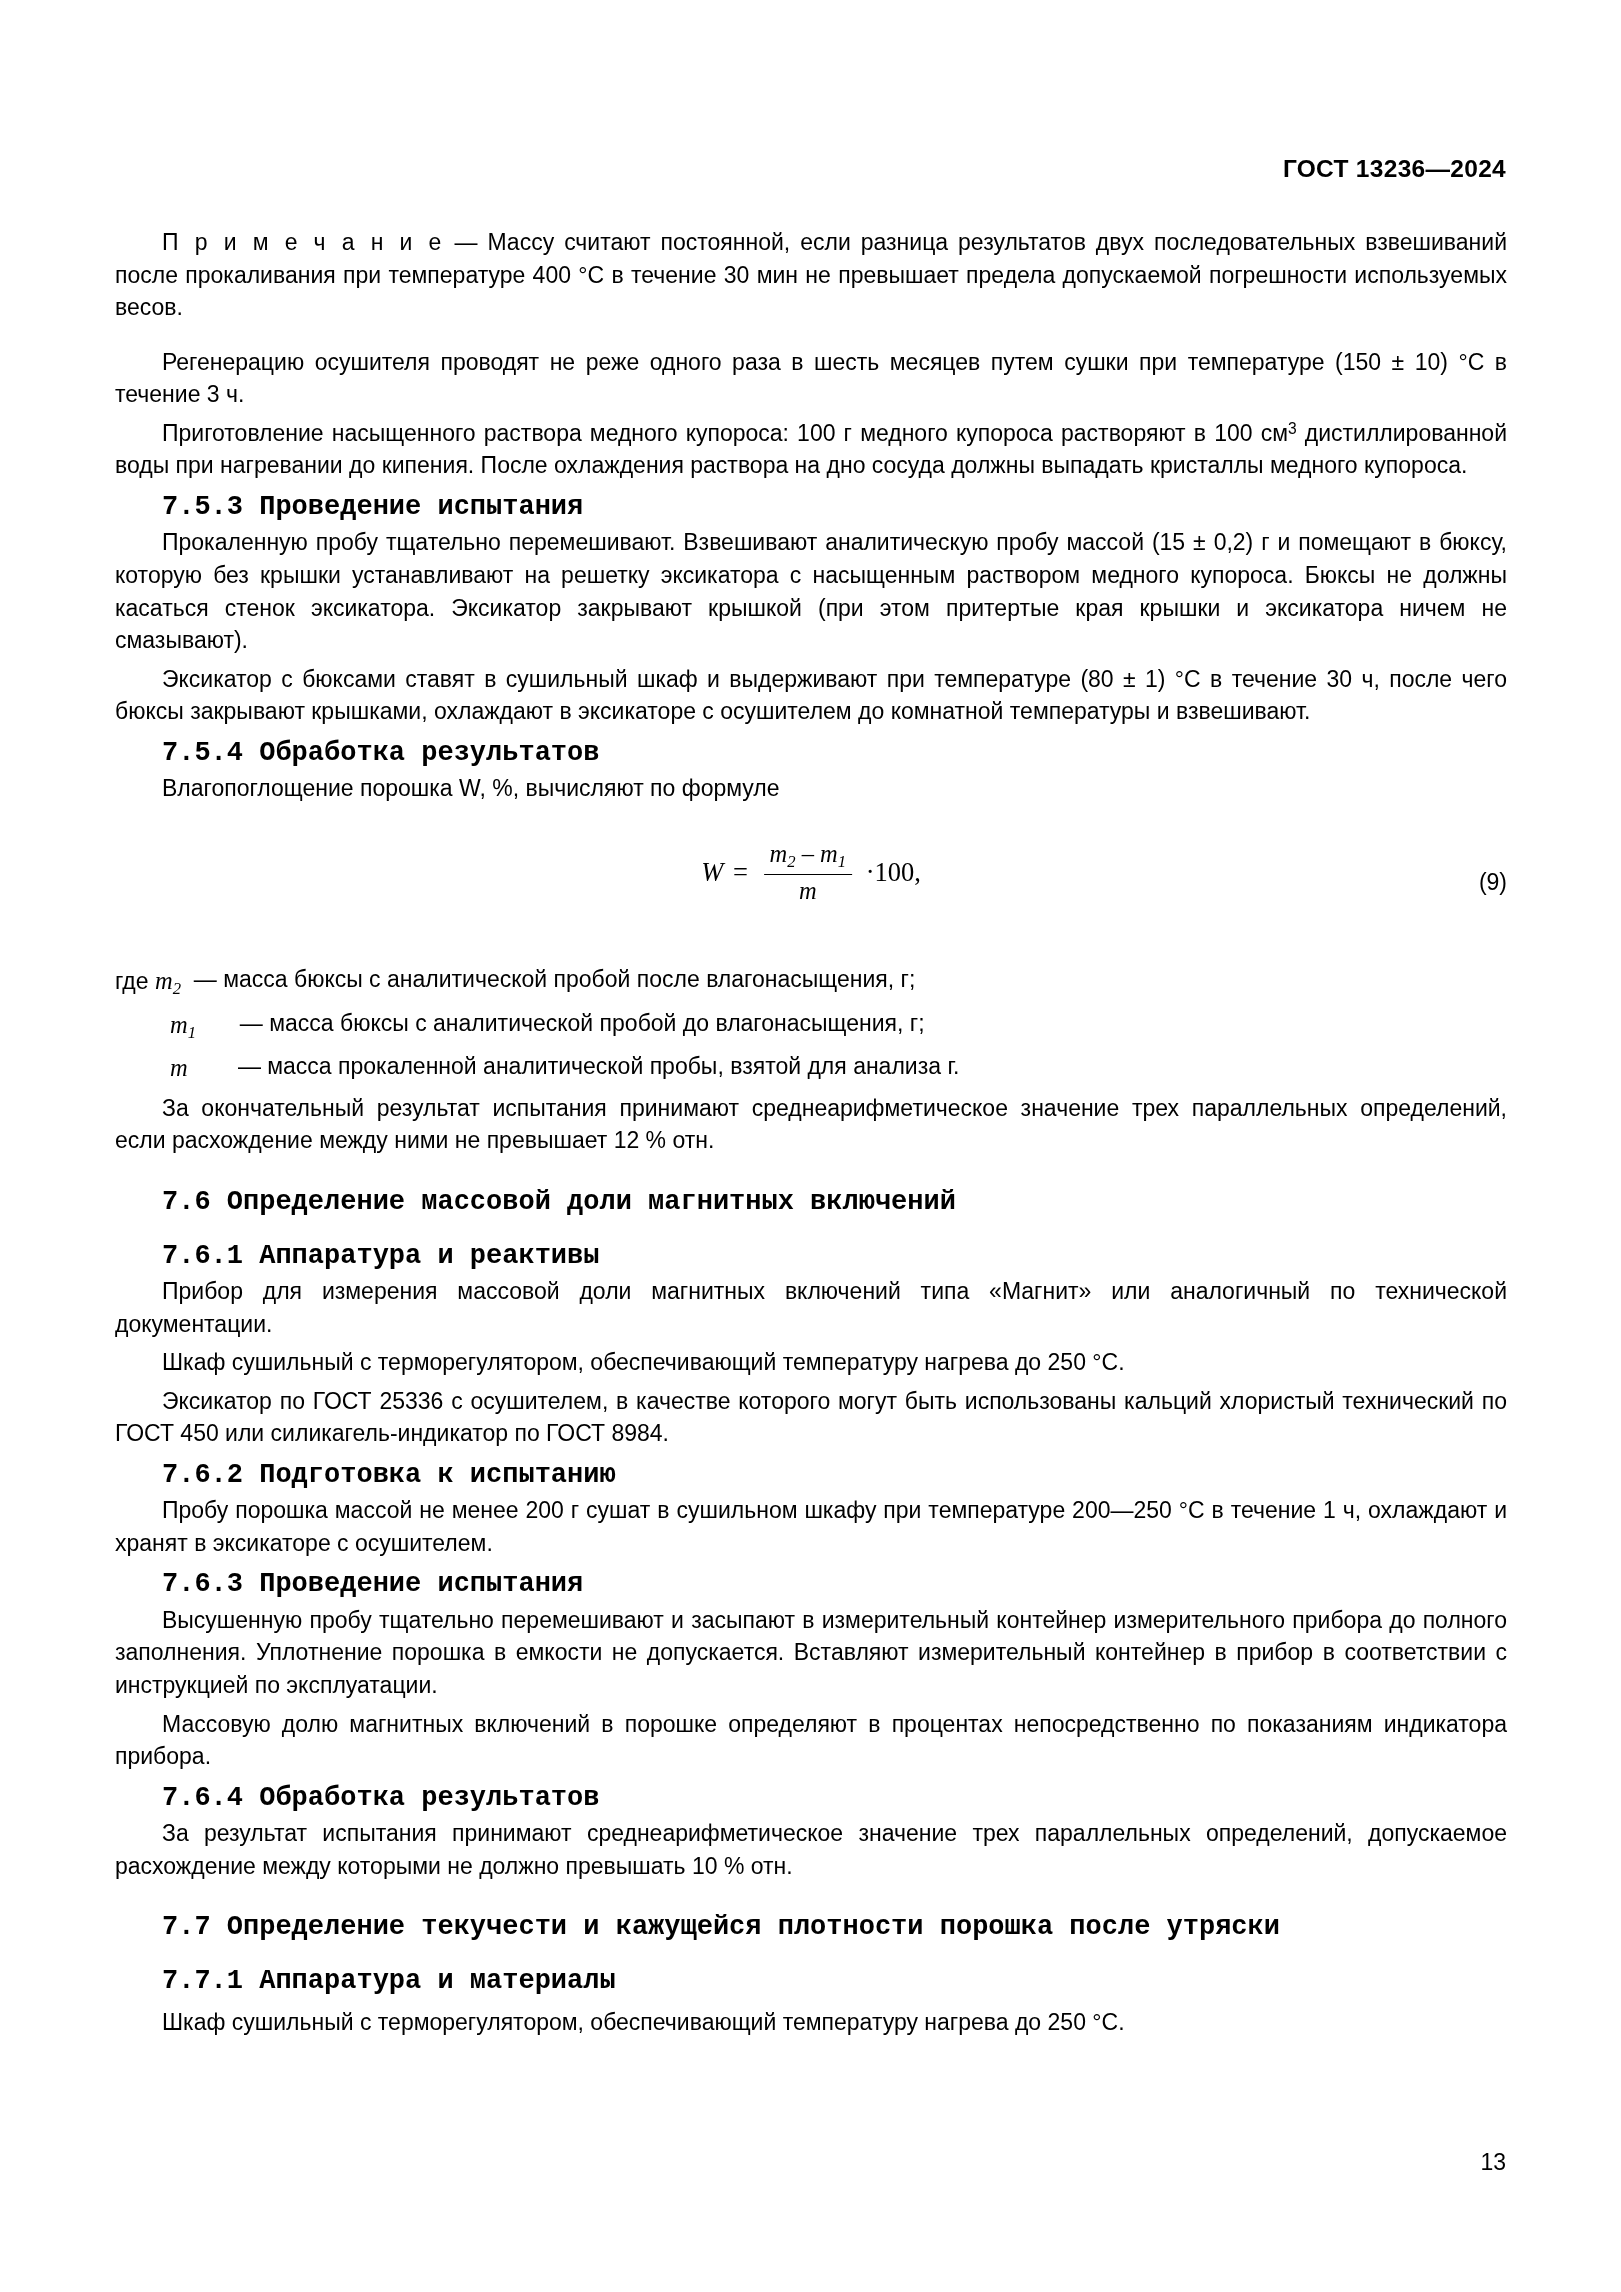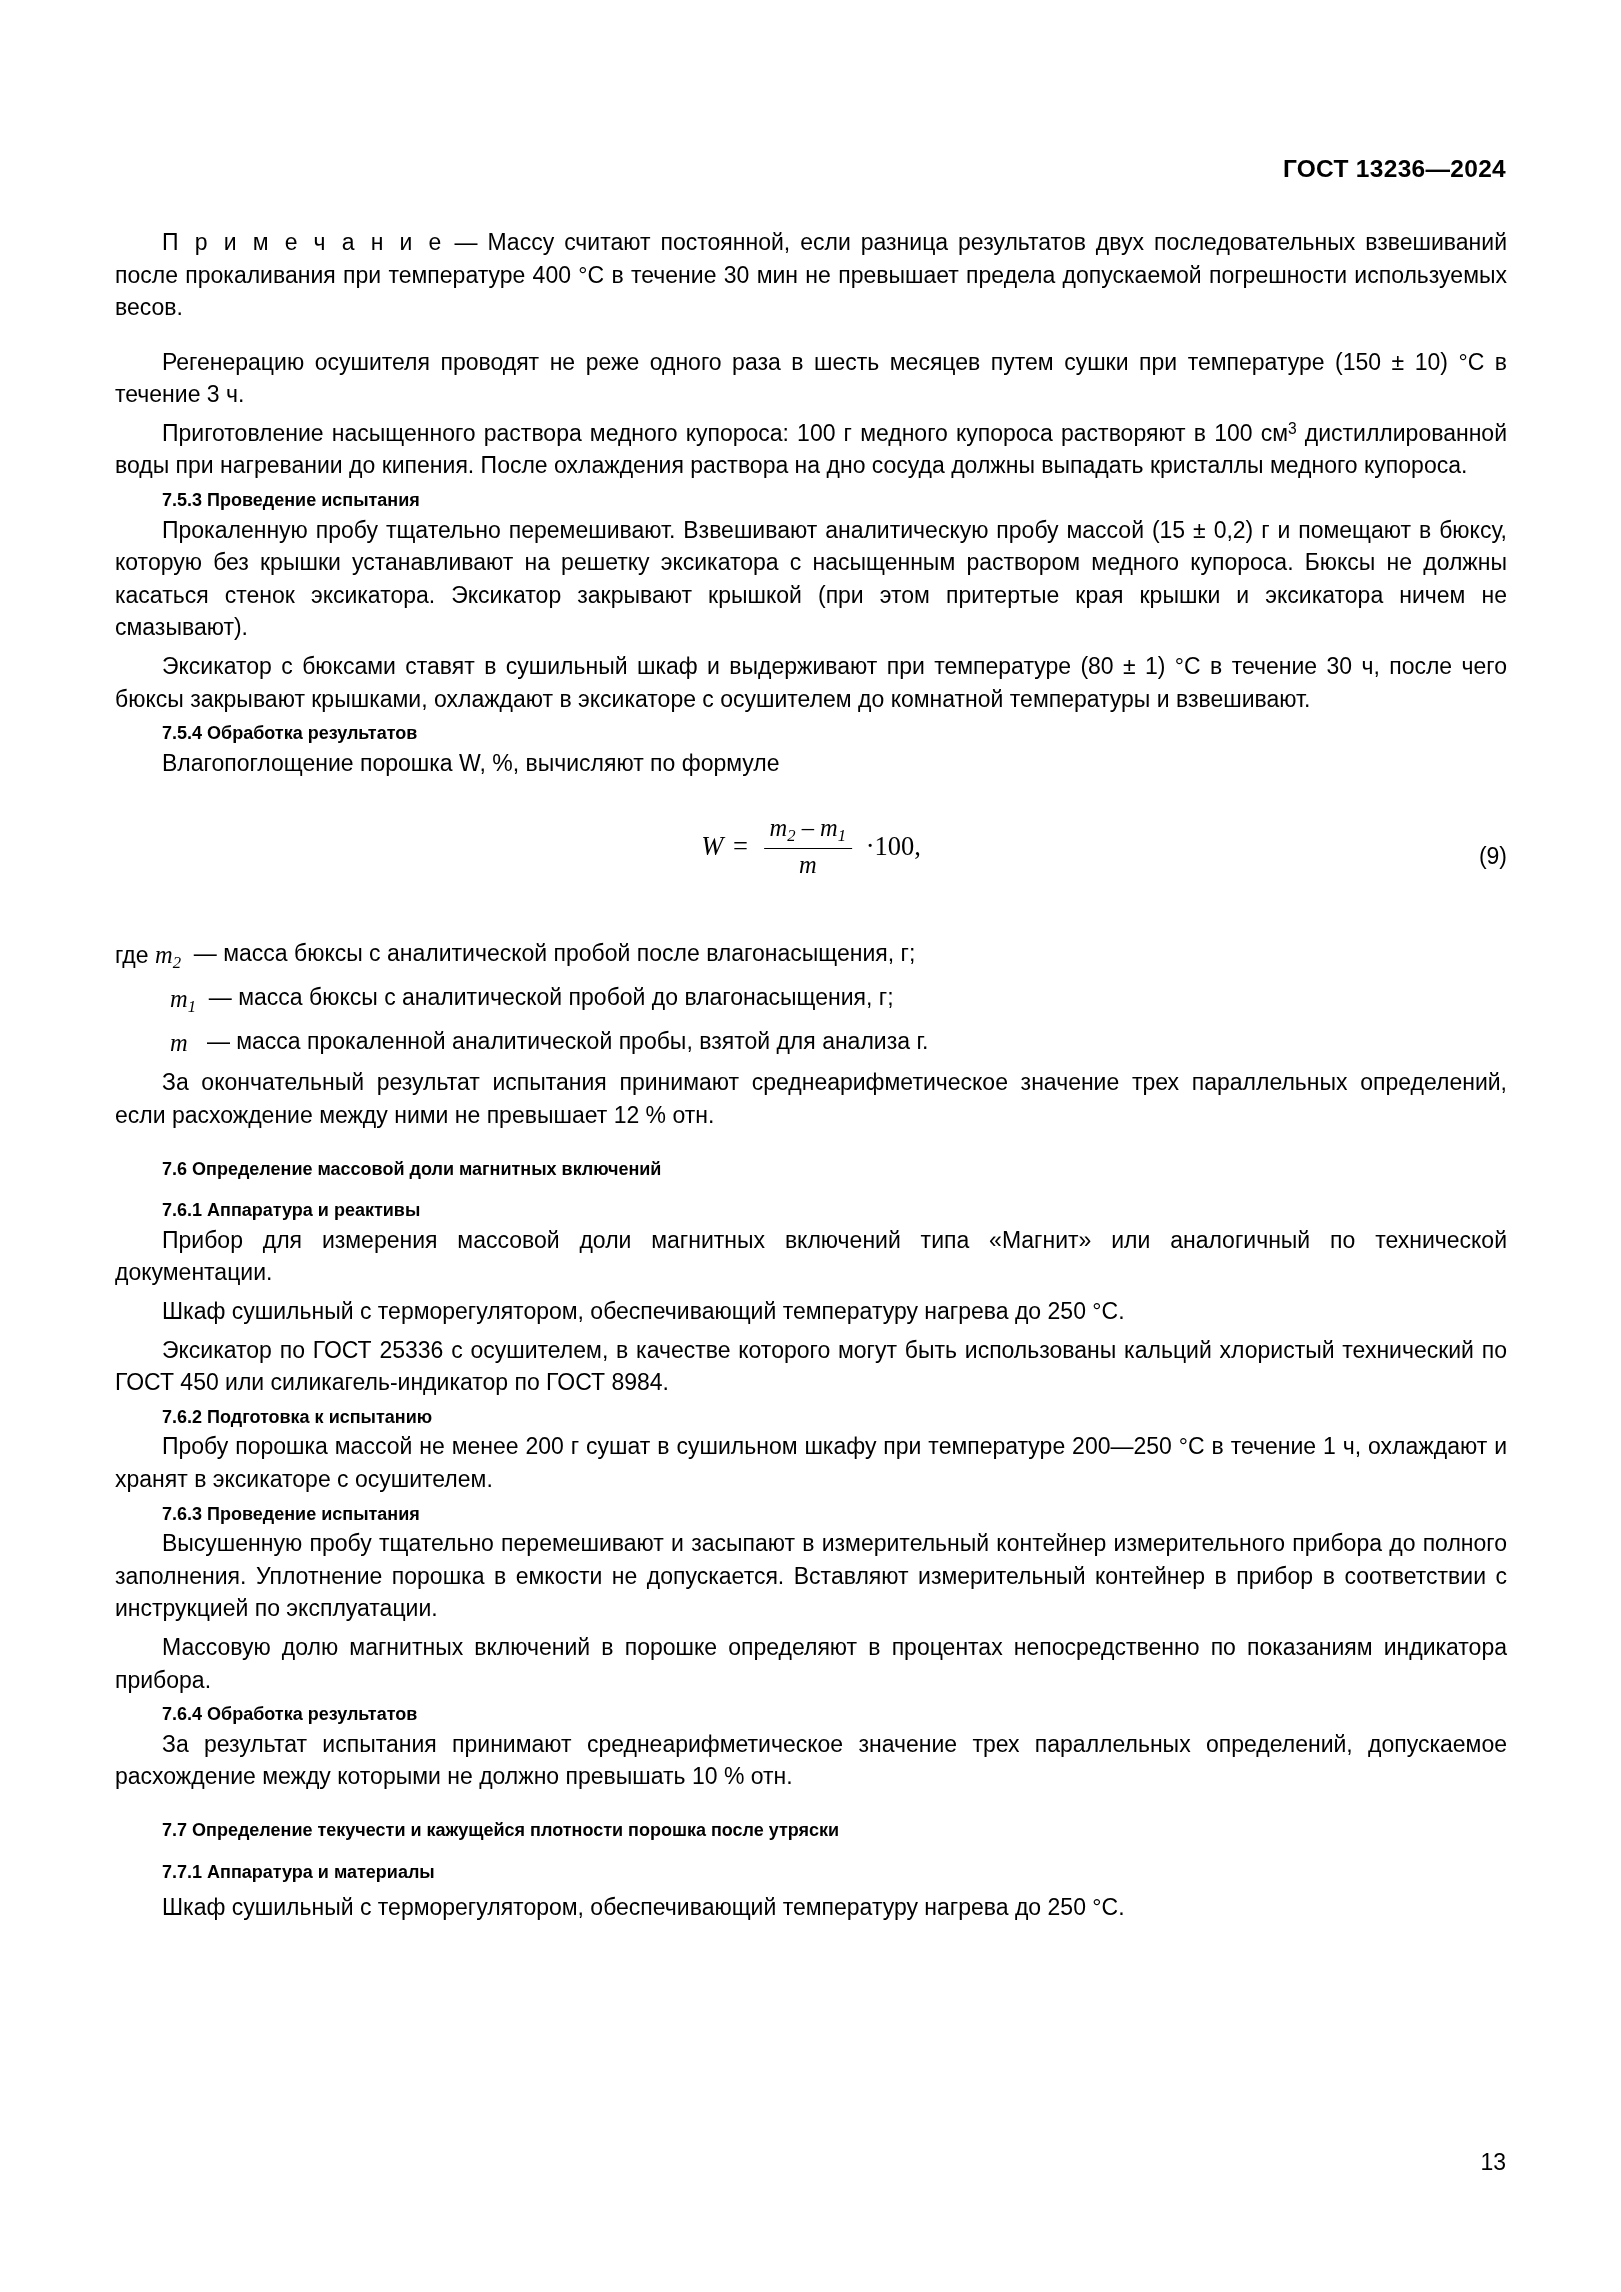--- a/index.html
+++ b/index.html
@@ -43,24 +43,25 @@
     text-indent: 47px;
   }
   p.note {
     text-indent: 47px;
   }
   .sp {
     letter-spacing: 3.1px;
   }
   h3 {
     margin: 0;
-    font-size: 18px;
+    font-size: 27px;
     font-weight: bold;
     line-height: 1.42;
     text-indent: 47px;
+    font-family: Liberation Mono, monospace;
   }
   .gap-sm { height: 5.9px; }
   .gap-md { height: 15.7px; }
   .gap-lg { height: 25.5px; }
   .formula-block {
     position: relative;
     margin-top: 35px;
     margin-bottom: 29px;
     height: 94px;
   }
@@ -110,21 +111,21 @@
   sup { font-size: 0.68em; vertical-align: 0.45em; }
   .defline {
     font-size: 23px;
     line-height: 1.45;
     display: flex;
   }
   .defline .lead {
     display: inline-block;
     white-space: nowrap;
   }
-  .def-indent { padding-left: 55px; }
+  .def-indent { padding-left: 55px; gap: 31px; }
   .it { font-style: italic; font-family: "Liberation Serif", serif; font-size: 24.5px; }
   .pageno {
     position: absolute;
     right: 115px;
     bottom: 125px;
     font-size: 23px;
   }
 </style>
 </head>
 <body>

